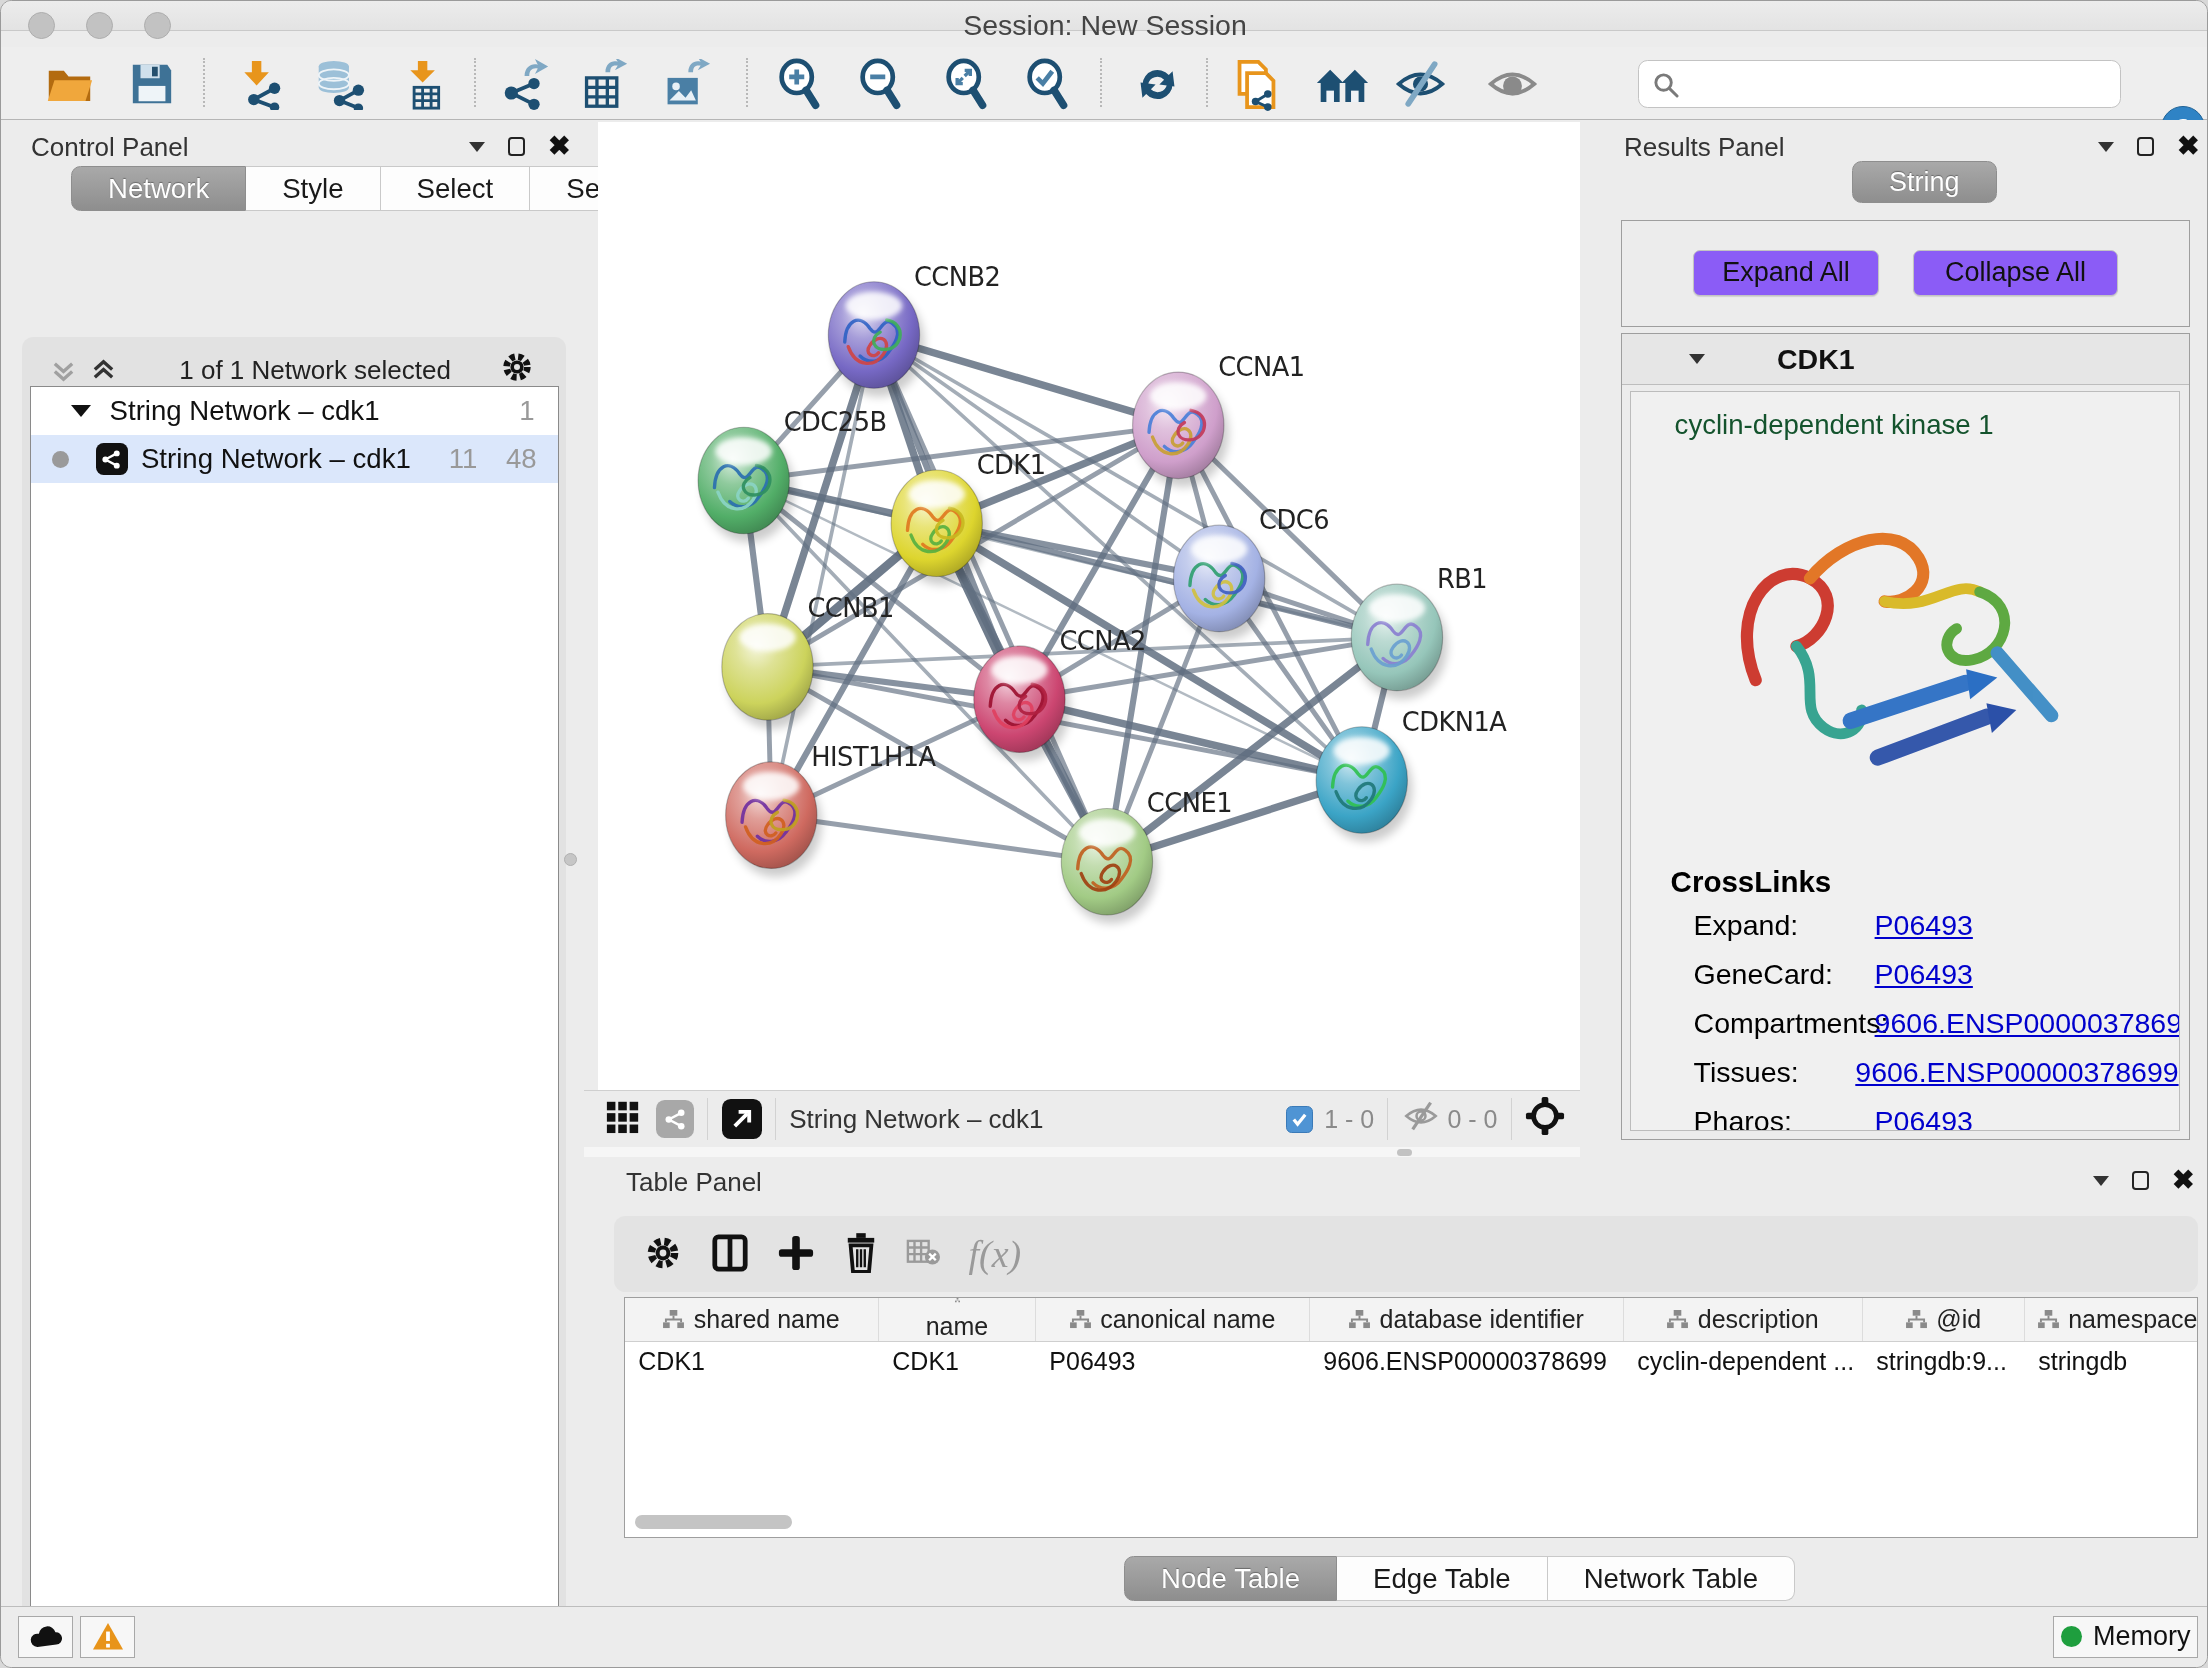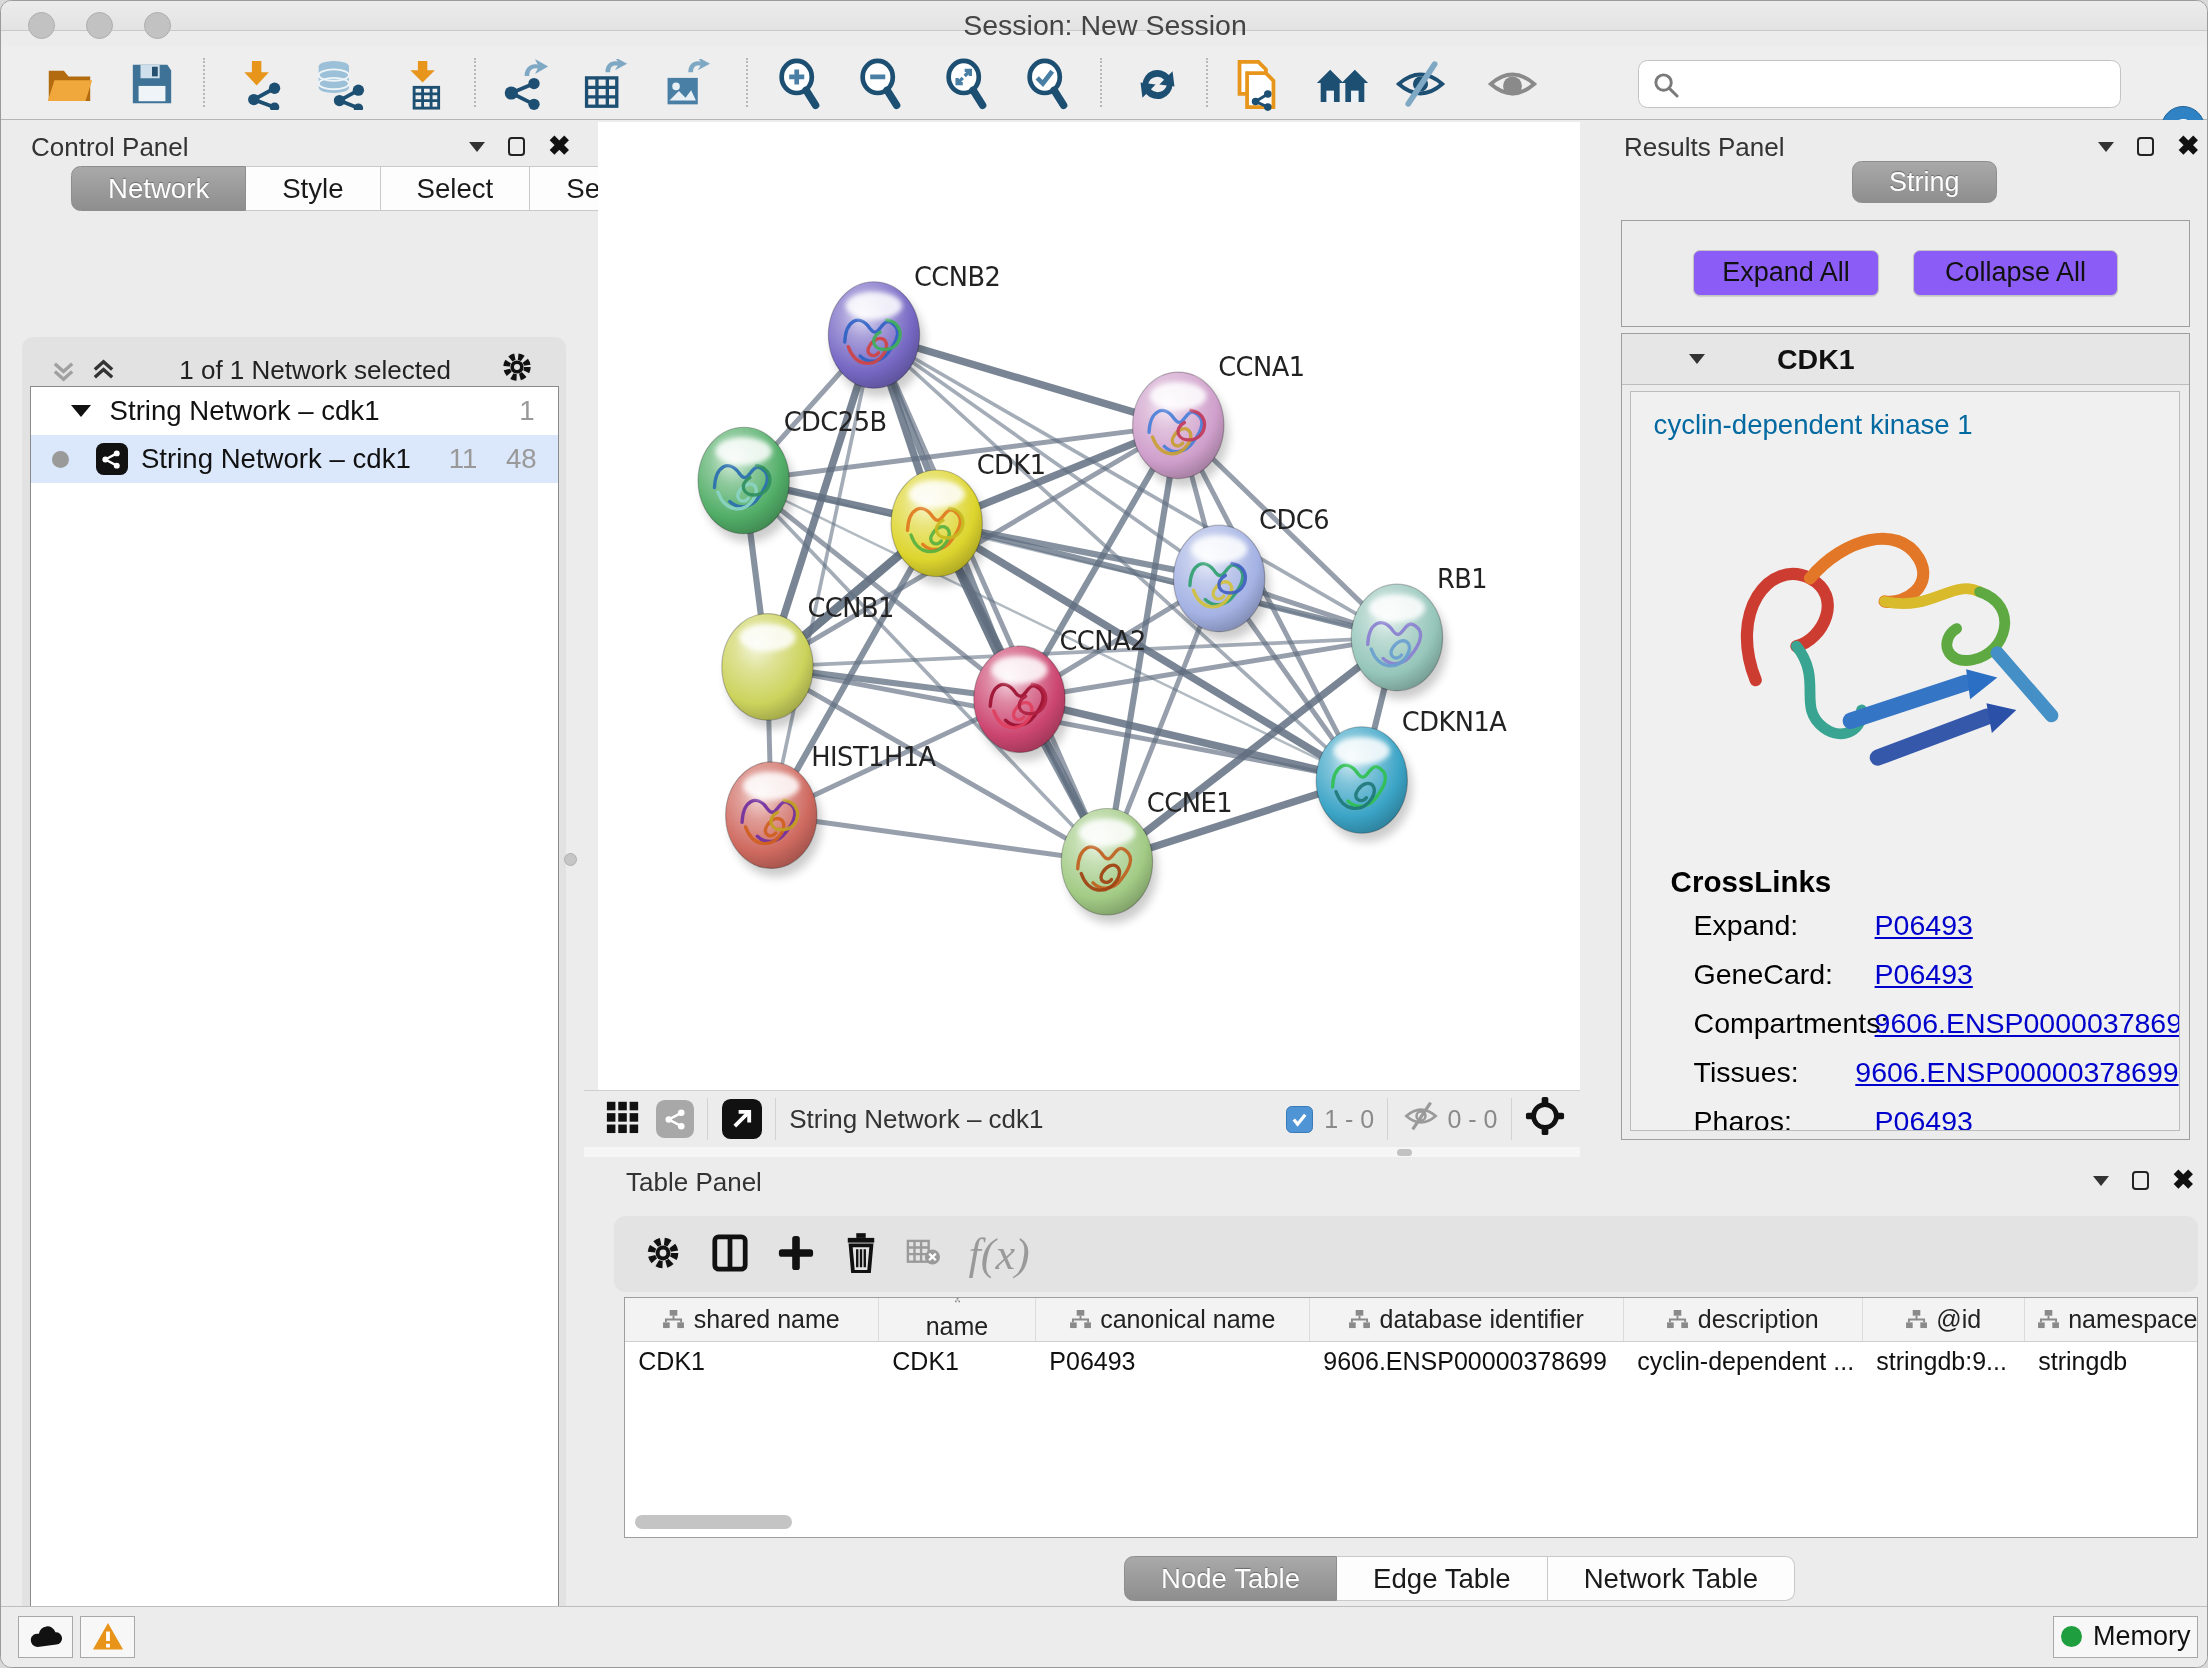--- a/index.html
+++ b/index.html
@@ -47,36 +47,36 @@
   .nb-text-dim{color:#8a8a8a;font-size:25px;}
   .checkbox{width:27px;height:27px;border-radius:5.7px;background:#4f94d4;border:1px solid #3a7ab8;display:flex;align-items:center;justify-content:center;}
   .splitter-dot{position:absolute;width:13.3px;height:13.3px;border-radius:50%;background:#c6c6c6;border:1px solid #b0b0b0;}
   .h-strip{left:583px;top:1146px;width:996px;height:9.5px;background:#f6f6f6;}
   
   .res-dock{left:1579px;top:119px;width:630px;height:1037px;background:#ececec;}
   .res-box{position:absolute;background:#ececec;border:1.9px solid #9e9e9e;}
   .btn{background:#8b5cf6;border:1px solid #c3c3c3;border-radius:7px;font-size:27px;color:#111;display:flex;align-items:center;justify-content:center;box-shadow:0 1px 1px rgba(0,0,0,.12);}
   .cdk-header{height:51px;background:#e6e6e6;border-bottom:1px solid #bdbdbd;display:flex;align-items:center;}
   .res-inner{position:absolute;left:7.6px;top:57px;width:550px;height:740px;background:#f0f0f0;border:1px solid #bcbcbc;overflow:hidden;}
-  .desc-text{margin:17px 0 0 23px;font-size:27.6px;color:#0369a1;}
+  .desc-text{margin:17px 0 0 44px;font-size:27.6px;color:#14532d;}
   .crosslinks{margin-left:40px;font-family:"Liberation Serif",serif;}
   .cl-head{font-size:29.5px;font-weight:bold;color:#000;margin-bottom:9.5px;}
   .cl-row{height:49px;font-size:28.5px;color:#000;display:flex;}
   .cl-label{display:inline-block;width:181px;margin-left:23px;}
   .cl-link{color:#0000cd;text-decoration:underline;}
   
   .tbl-dock{left:580px;top:1156px;width:1628px;height:450px;background:#ececec;}
   .tbl-toolbar{position:absolute;left:33px;top:59px;width:1584px;height:76px;background:#e3e3e3;border-radius:11.4px;display:flex;align-items:center;gap:28.5px;padding-left:30px;}
   .tbl-box{position:absolute;left:43px;top:140px;width:1574px;height:241px;background:#fff;border:1.9px solid #9e9e9e;overflow:hidden;}
   .tbl-header{display:flex;height:44px;background:#f3f3f3;border-bottom:1.9px solid #cfcfcf;}
   .th{display:flex;align-items:center;justify-content:center;gap:9.5px;font-size:25px;color:#222;border-right:1.9px solid #dcdcdc;overflow:hidden;white-space:nowrap;flex:none;}
   .tbl-row{display:flex;height:38px;}
   .td{font-size:25px;color:#111;padding-left:13.3px;display:flex;align-items:center;overflow:hidden;white-space:nowrap;flex:none;}
   .hscroll-thumb{position:absolute;left:9.5px;bottom:7.6px;width:157px;height:14.3px;border-radius:7.6px;background:#c4c4c4;}
-  .fx{font-family:"Liberation Serif",serif;font-style:italic;font-size:44px;color:#9a9a9a;}
+  .fx{font-family:"Liberation Serif",serif;font-style:italic;font-size:38px;color:#9a9a9a;}
   
   .statusbar{left:0;top:1605px;width:2208px;height:63px;background:#ececec;border-top:1px solid #bdbdbd;}
   .sb-btn{position:absolute;top:8.6px;height:42px;background:#f7f7f7;border:1.9px solid #a8a8a8;display:flex;align-items:center;justify-content:center;}
   .mem-dot{width:21px;height:21px;border-radius:50%;background:#1e9e3e;margin-right:11.4px;}
   .chev{display:flex;gap:5.7px;margin-right:15px;}
   text.node-label{font-family:"DejaVu Sans",sans-serif;font-size:27px;fill:#222;letter-spacing:-0.5px;}
 </style>
 </head>
 <body>
 

